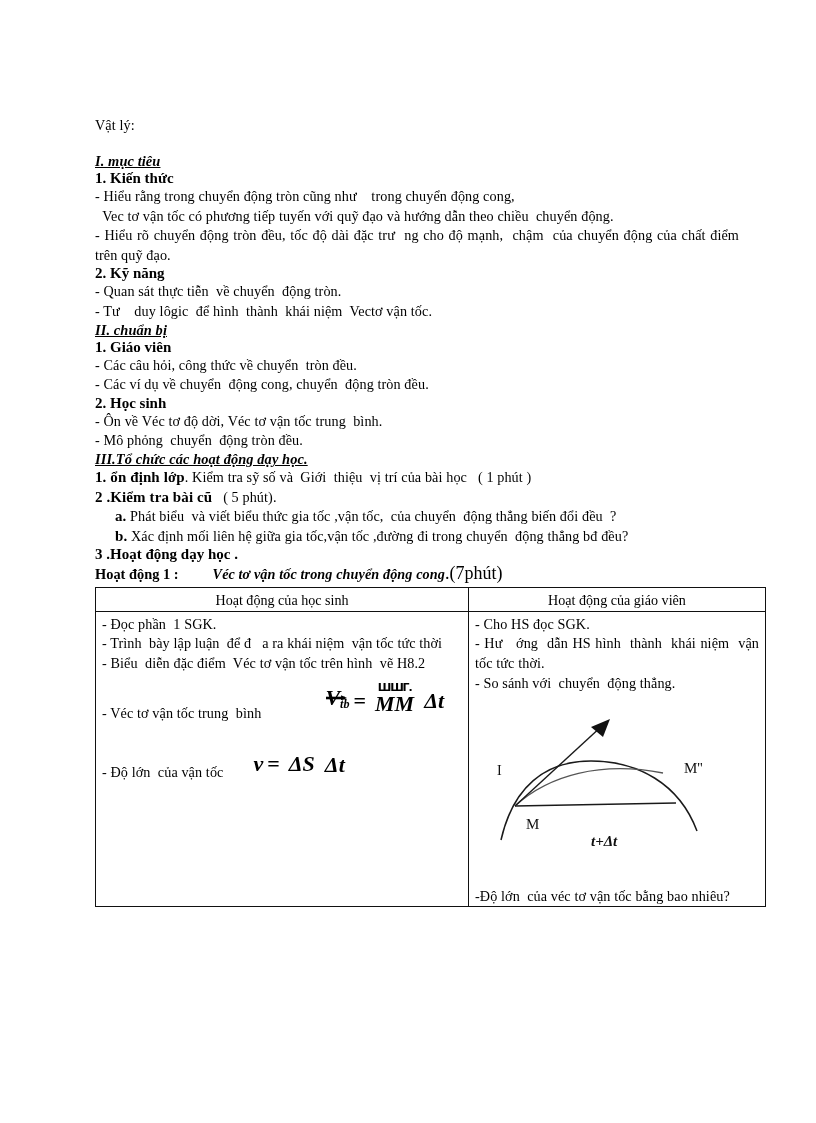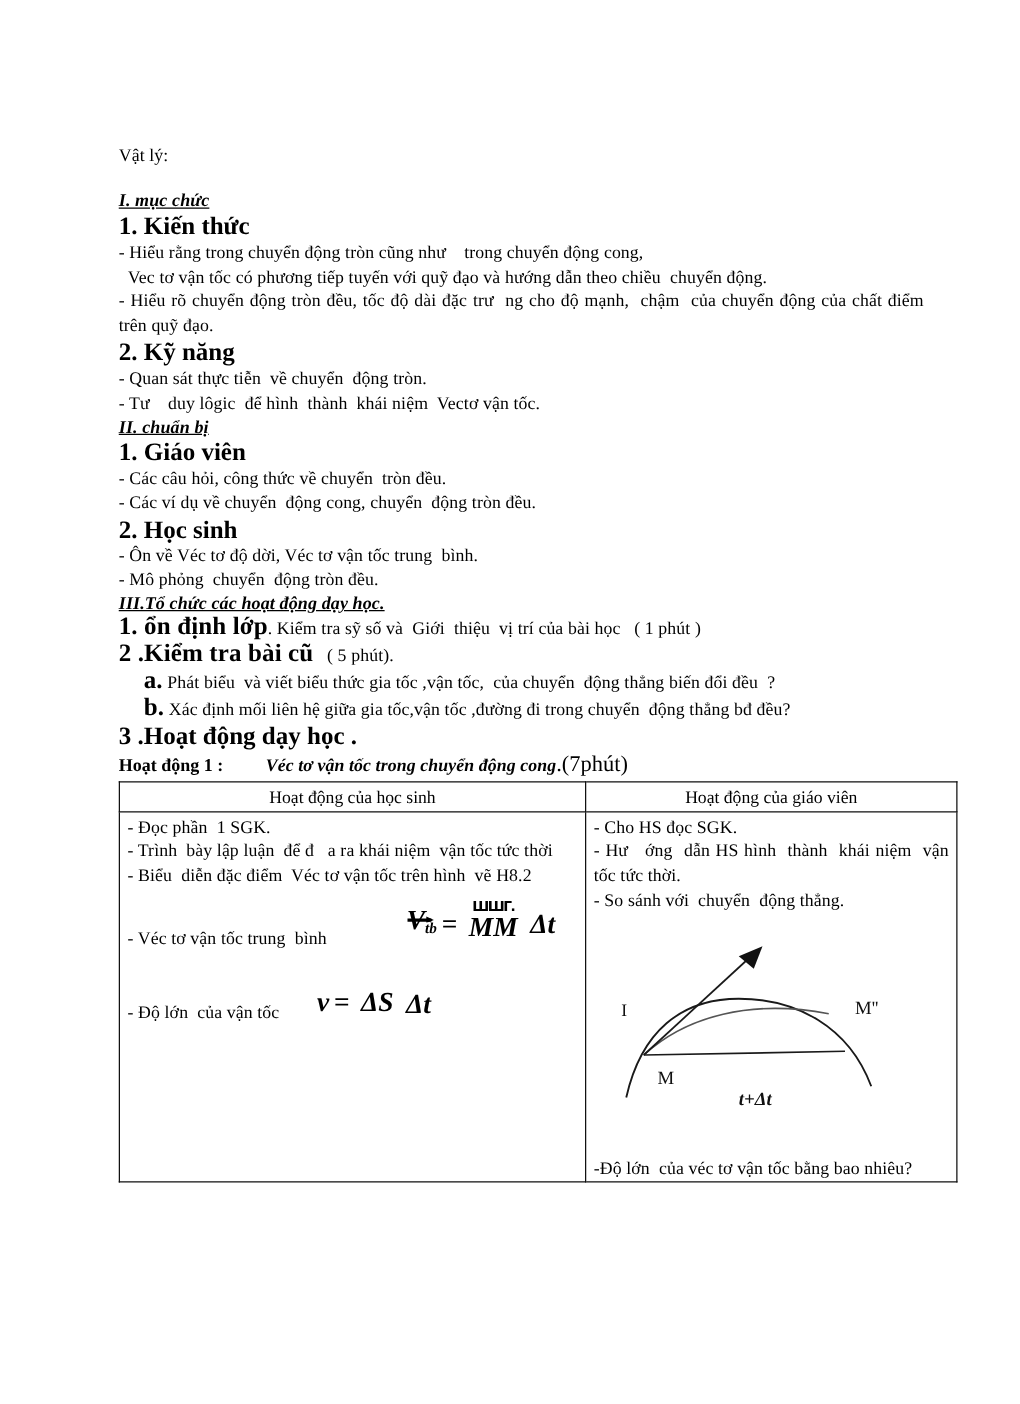--- a/index.html
+++ b/index.html
@@ -47,21 +47,21 @@
 
   .sec-underline {
     font-style: italic;
     font-weight: bold;
     font-size: 14.4px;
     text-decoration: underline;
     letter-spacing: 0.1px;
   }
   .sec-bold {
     font-weight: bold;
-    font-size: 20px;
+    font-size: 15px;
   }
   .gap-md { height: 18px; }
   .indent2 { padding-left: 20px; }
 
   .justify {
     text-align: justify;
     text-align-last: left;
   }
 
   .act-line {
@@ -180,21 +180,21 @@
 <body>
 
 <div class="page">
   <div class="content">
 
     <div class="line subject">Vật lý:</div>
 
 
     <div class="gap-md"></div>
 
-    <div class="sec-underline">I.  mục chức</div>
+    <div class="sec-underline">I.  mục tiêu</div>
     <div class="sec-bold">1. Kiến thức</div>
     <div class="line">- Hiểu rằng trong chuyển động tròn cũng như    trong chuyển động cong,</div>
     <div class="line">  Vec tơ vận tốc có phương tiếp tuyến với quỹ đạo và hướng dẫn theo chiều  chuyển động.</div>
     <div class="line justify">- Hiểu rõ chuyển động tròn đều, tốc độ dài đặc trư  ng cho độ mạnh,  chậm  của chuyển động của chất điểm trên quỹ đạo.</div>
 
     <div class="sec-bold">2. Kỹ năng</div>
     <div class="line">- Quan sát thực tiễn  về chuyển  động tròn.</div>
     <div class="line">- Tư    duy lôgic  để hình  thành  khái niệm  Vectơ vận tốc.</div>
 
     <div class="sec-underline">II. chuẩn bị</div>

